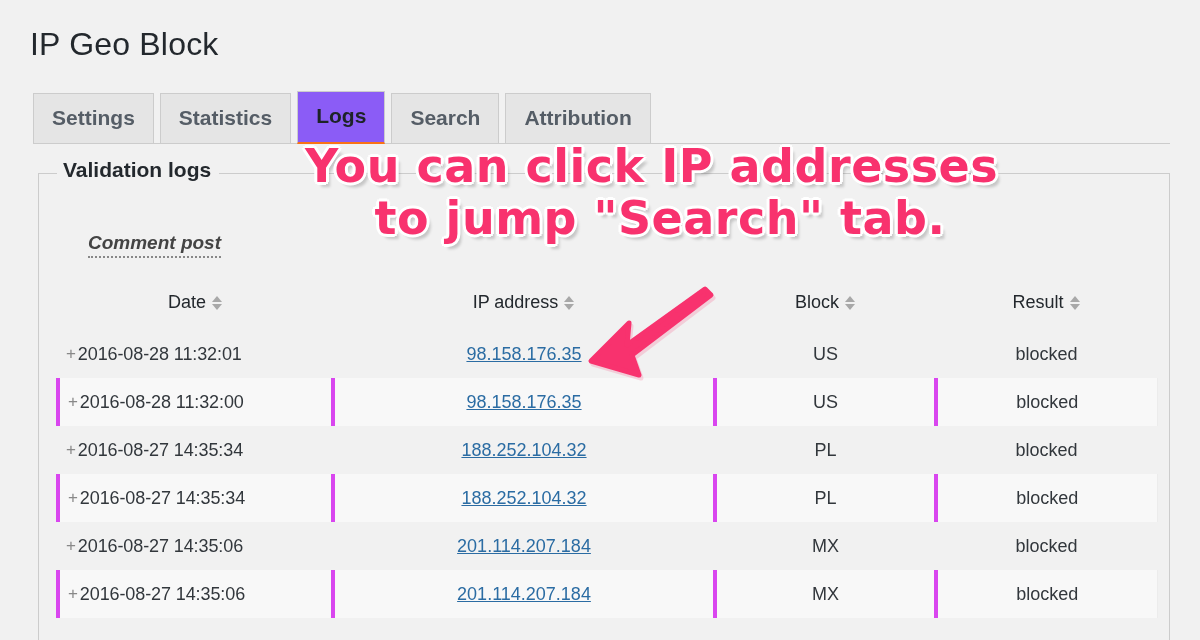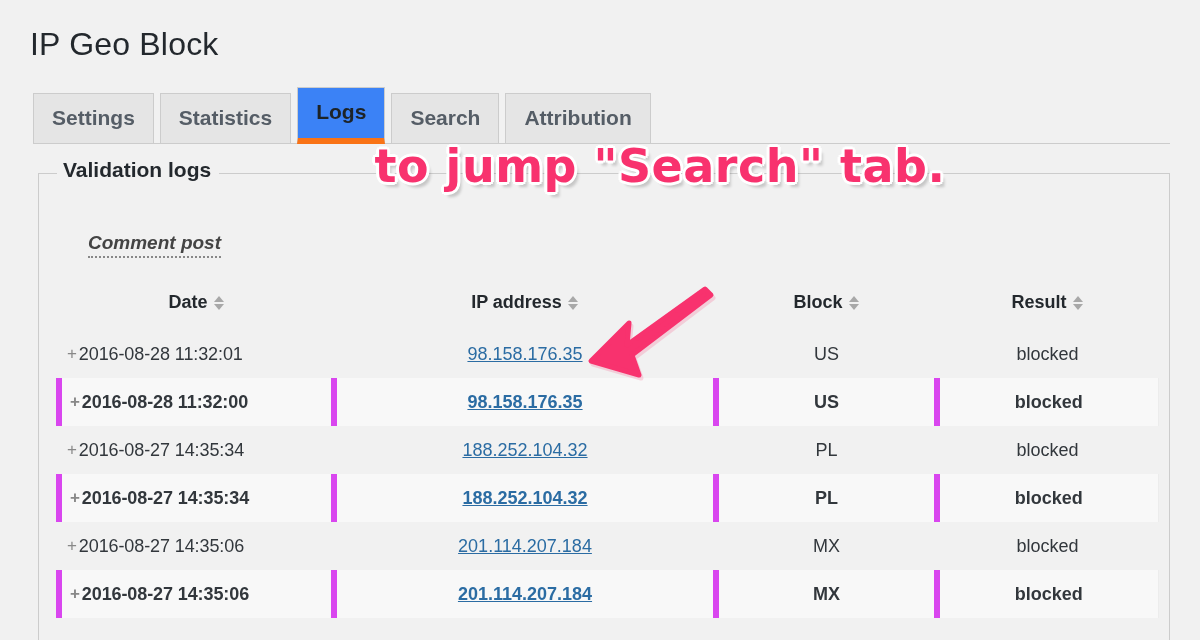--- a/index.html
+++ b/index.html
@@ -58,23 +58,23 @@
     background: #e5e5e5;
     color: #555d66;
     border: 1px solid #ccc;
     border-bottom: none;
     margin-right: 6px;
     text-decoration: none;
     white-space: nowrap;
     margin-top: 12px;
   }
   .nav-tab.active {
-    background: #3b82f6;
+    background: #8b5cf6;
     color: #1d2327;
-    border-bottom: 6px solid #f97316;
+    border-bottom: 2px solid #f97316;
     margin-bottom: -1px;
     padding-bottom: 12px;
   }
 
   
   .panel {
     position: absolute;
     left: 38px;
     top: 173px;
     width: 1132px;
@@ -121,21 +121,21 @@
     table-layout: fixed;
     font-size: 18px;
   }
   .log-table col.c-date   { width: 275px; }
   .log-table col.c-ip     { width: 382px; }
   .log-table col.c-code   { width: 221px; }
   .log-table col.c-result { width: 221px; }
 
   .log-table thead th {
     font-size: 18px;
-    font-weight: 700;
+    font-weight: 400;
     color: #23282d;
     text-align: center;
     padding: 0 0 17px 0;
     background: transparent;
     border: none;
     white-space: nowrap;
   }
   .th-inner {
     display: inline-flex;
     align-items: center;
@@ -163,21 +163,21 @@
     top: 1px;
     border-bottom: 6px solid #a8a8a8;
   }
   .sort-icon::after {
     bottom: 1px;
     border-top: 6px solid #a8a8a8;
   }
 
   .log-table tbody tr { background: #f1f1f1; }
   .log-table tbody tr.alt { background: #f8f8f8; }
-  .log-table tbody tr.alt td { border-left: 6px solid #d946ef; font-weight: bold; }
+  .log-table tbody tr.alt td { border-left: 4px solid #d946ef; }
   .log-table tbody tr.alt td:last-child { border-right: 1px solid #ececec; }
 
   .log-table tbody td {
     height: 48px;
     padding: 0 10px;
     text-align: center;
     color: #32373c;
     font-size: 18px;
     vertical-align: middle;
     border: none;
@@ -338,20 +338,21 @@
           <span class="expand-toggle">+</span><span>2016-08-27 14:35:06</span>
         </td>
         <td><a class="ip-link">201.114.207.184</a></td>
         <td>MX</td>
         <td>blocked</td>
       </tr>
     </tbody>
   </table>
 
   <div class="annotation">
+    <span class="line line1">You can click IP addresses</span>
     <span class="line line2">to jump "Search" tab.</span>
   </div>
 
   <svg class="arrow-svg" viewBox="0 0 180 100">
     <g>
       <path d="M 120 6 L 42 62 L 44 40 L 6 78 L 54 92 L 47 72 L 126 12 Z" fill="#f8326e" stroke="#f8326e" stroke-width="5" stroke-linejoin="round" transform="translate(2,3)" opacity="0.18"></path>
       <path d="M 120 6 L 42 62 L 44 40 L 6 78 L 54 92 L 47 72 L 126 12 Z" fill="#f8326e" stroke="#f8326e" stroke-width="5" stroke-linejoin="round"></path>
     </g>
   </svg>
 

